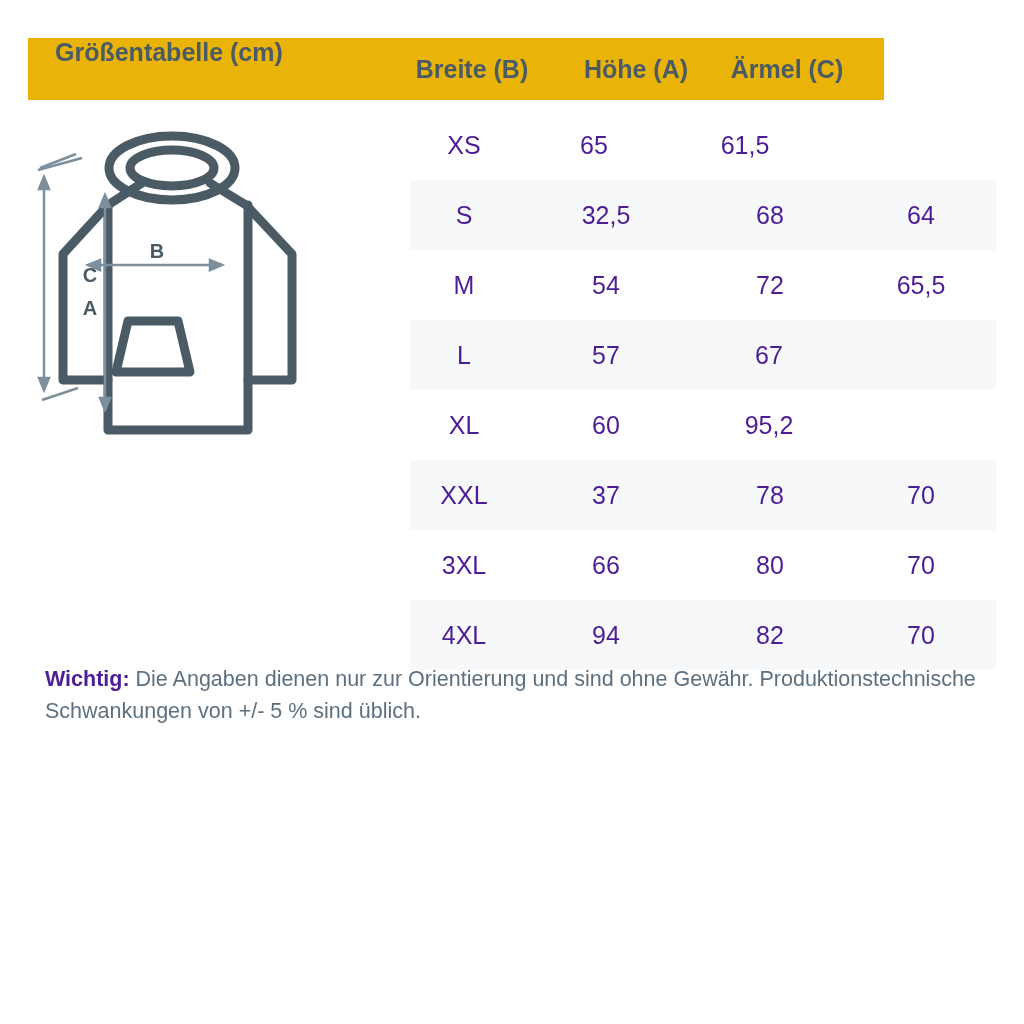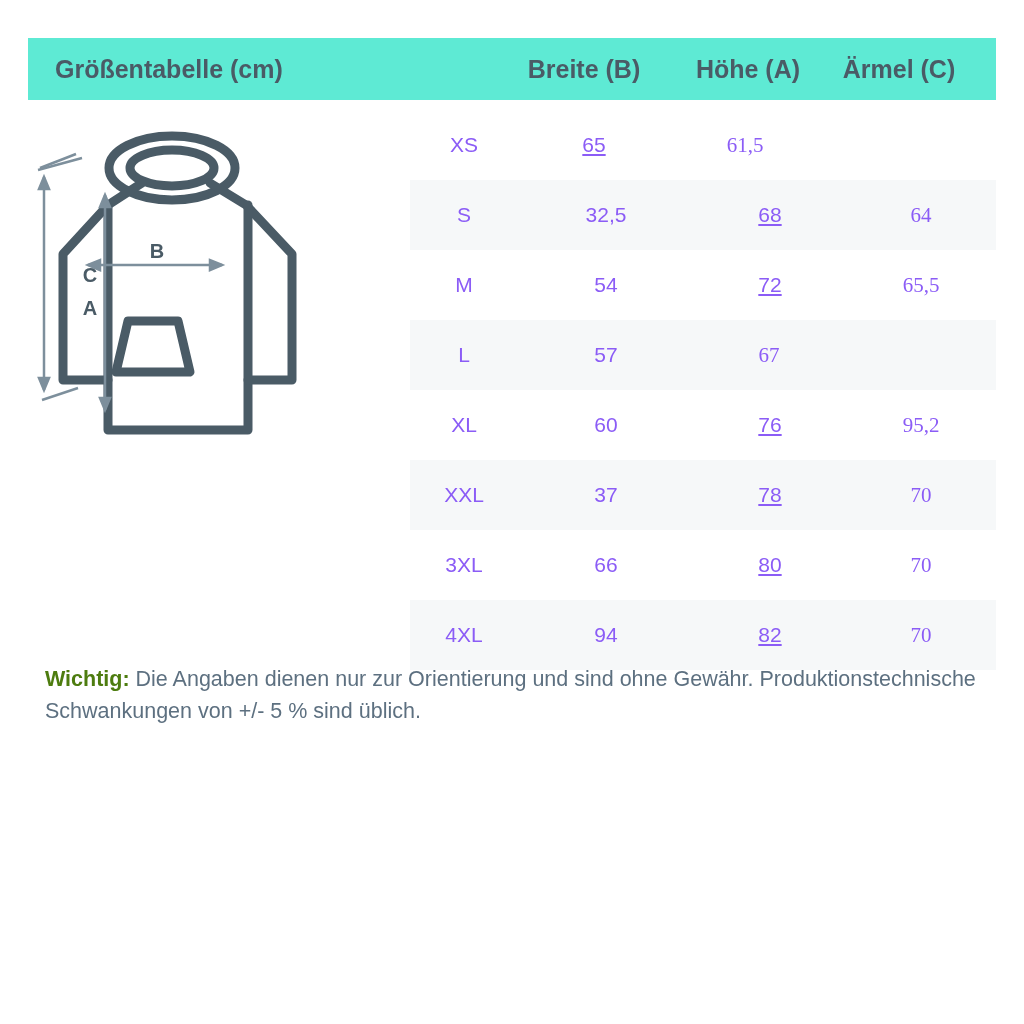--- a/index.html
+++ b/index.html
@@ -19,25 +19,25 @@
     position: relative;
     width: 1024px;
     height: 1024px;
   }
 
   
   .header {
     position: absolute;
     left: 28px;
     top: 38px;
-    width: 968px;
+    width: 856px;
     height: 62px;
-    background: #5eead4;
+    background: #eab308;
     display: flex;
-    align-items: center;
+    align-items: flex-start;
   }
   .header-title {
     font-size: 25px;
     font-weight: bold;
     color: #4a5b66;
     padding-left: 27px;
     white-space: nowrap;
   }
   .header-cols {
     position: absolute;
@@ -67,29 +67,29 @@
   }
   .row {
     display: flex;
     align-items: center;
     height: 70px;
   }
   .row.alt {
     background: #f6f8f9;
   }
   .cell {
-    font-size: 21px;
-    color: #8b5cf6;
+    font-size: 25px;
+    color: #4c1d95;
     text-align: center;
     white-space: nowrap;
   }
   .c-size   { width: 108px; }
   .c-breite { width: 176px; }
-  .c-hoehe  { width: 152px; text-decoration: underline; }
-  .c-aermel { width: 150px; font-family: Liberation Serif, serif; }
+  .c-hoehe  { width: 152px; }
+  .c-aermel { width: 150px; }
 
   
   .illustration {
     position: absolute;
     left: 30px;
     top: 110px;
     width: 380px;
     height: 360px;
   }
 
@@ -97,21 +97,21 @@
   .footnote {
     position: absolute;
     left: 45px;
     top: 663px;
     width: 950px;
     font-size: 21.5px;
     line-height: 32px;
     color: #5d7080;
   }
   .footnote b {
-    color: #4d7c0f;
+    color: #4c1d95;
   }
 </style>
 </head>
 <body>
 
 <div class="page">
 
   <div class="header">
     <div class="header-title">Größentabelle (cm)</div>
     <div class="header-cols">
@@ -183,21 +183,20 @@
       <div class="cell c-aermel">65,5</div>
     </div>
     <div class="row alt">
       <div class="cell c-size">L</div>
       <div class="cell c-breite">57</div>
       <div class="cell c-aermel">67</div>
     </div>
     <div class="row">
       <div class="cell c-size">XL</div>
       <div class="cell c-breite">60</div>
-      <div class="cell c-hoehe">76</div>
       <div class="cell c-aermel">95,2</div>
     </div>
     <div class="row alt">
       <div class="cell c-size">XXL</div>
       <div class="cell c-breite">37</div>
       <div class="cell c-hoehe">78</div>
       <div class="cell c-aermel">70</div>
     </div>
     <div class="row">
       <div class="cell c-size">3XL</div>

